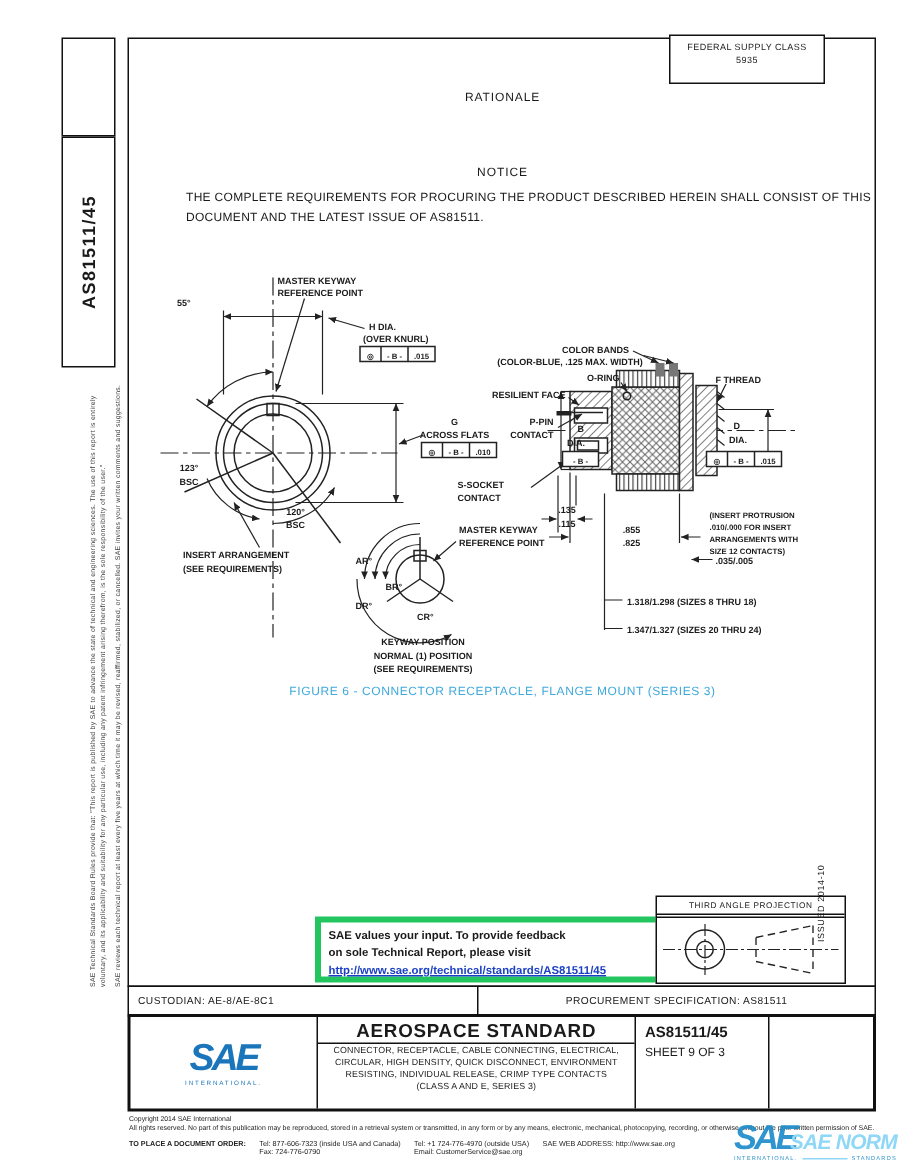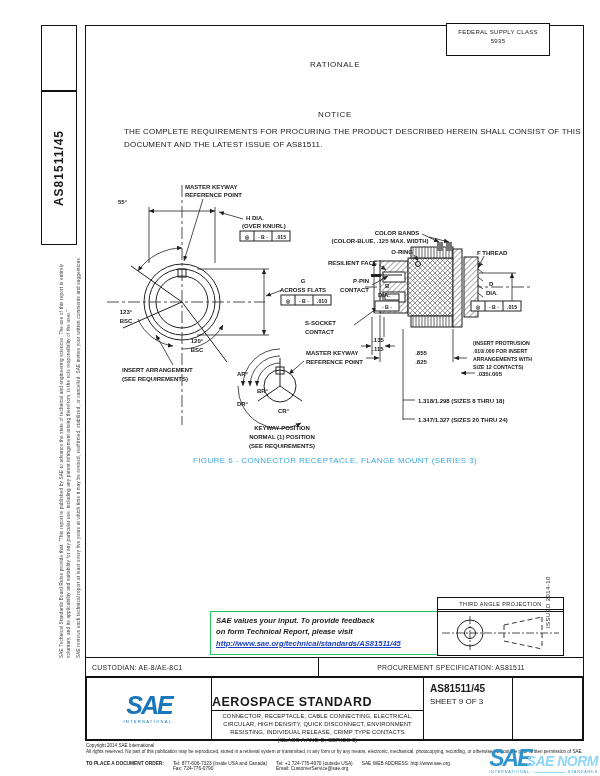--- a/index.html
+++ b/index.html
@@ -10,31 +10,31 @@
   .frame { border:1.5px solid #111; }
   .ctr { text-align:center; }
   .rot { position:absolute; transform:rotate(-90deg); transform-origin:0 0; white-space:nowrap;
          font-size:4.6px; color:#3a3a3a; letter-spacing:.2px; }
   .vert-box { display:flex; align-items:center; justify-content:center; }
   .vert-text { writing-mode:vertical-rl; transform:rotate(180deg); font-weight:bold; font-size:12px; letter-spacing:1px; }
   .h-caps { font-size:8px; letter-spacing:.6px;text-align:center; }
   .para { font-size:8px; line-height:1.6; letter-spacing:.2px; }
   .fsc { font-size:6px; line-height:1.5; padding-top:4px; letter-spacing:.3px; }
   .caption { font-size:8px; letter-spacing:.4px; }
-  .fb-box { border:1px solid #22c55e; padding:3px 5px; font-size:7.6px; font-weight:bold; line-height:1.5;font-style:italic; }
+  .fb-box { border:4px solid #22c55e; padding:3px 5px; font-size:7.6px; font-weight:bold; line-height:1.5; }
   .fb-link { font-weight:bold; text-decoration:underline;text-align:right; }
   .proj-box { border:1px solid #111; }
   .proj-head { height:14px; border-bottom:3px double #111; display:flex; align-items:center; justify-content:center;
                font-size:5.5px; letter-spacing:.4px; }
   .info-row { display:flex; border:1.5px solid #111; }
   .info-cell { font-size:6.8px; display:flex; align-items:center; letter-spacing:.3px; }
   .tb { display:flex; border:2px solid #111; background:#fff; }
   .tb-col { border-right:1.5px solid #111; }
-  .tb-head { font-size:12.5px; font-weight:bold; letter-spacing:.5px;
-             border-bottom:1.5px solid #111; padding:17px 0 1px 0; }
+  .tb-head { font-size:12.5px; font-weight:bold; text-align:center; letter-spacing:.5px;
+             border-bottom:1.5px solid #111; padding:2px 0 1px 0; }
   .tb-desc { font-size:5.9px; text-align:center; line-height:1.35; padding-top:2px; letter-spacing:.1px; }
   .sae-logo-txt { font-size:25px; font-weight:bold; font-style:italic; color:#1B75BB; letter-spacing:-2px; line-height:1; }
   .sae-logo-sub { font-size:4.2px; color:#1B75BB; letter-spacing:1.2px; margin-top:1px; }
   .ft { font-size:4.6px; color:#222; line-height:1.25; }
   .order-row { display:flex; gap:9px; font-size:4.8px; color:#222; }
   .wm { position:absolute; right:2px; bottom:2px; opacity:.92; }
   .wm-row { display:flex; align-items:baseline; }
   .wm-logo { font-size:23px; font-weight:bold; font-style:italic; color:#1F8DCB; letter-spacing:-2px; line-height:.9; }
   .wm-name { font-size:14px; font-weight:bold; font-style:italic; color:#85D4F6; margin-left:-4px; letter-spacing:-.5px; }
   .wm-sub { display:flex; align-items:center; gap:3px; font-size:3.8px; color:#1F8DCB; letter-spacing:.8px; margin-top:1px; }
@@ -243,21 +243,21 @@
     <text class="dn" x="388" y="206">SIZE 12 CONTACTS)</text>
     <text class="dl" x="392" y="213">.035/.005</text>
     <text class="dl" x="333" y="240">1.318/1.298 (SIZES 8 THRU 18)</text>
     <text class="dl" x="333" y="259">1.347/1.327 (SIZES 20 THRU 24)</text>
   </svg>
 
   <div class="abs ctr caption" style="left:85px;top:456px;width:500px;color:#3FA9DC;">FIGURE 6 - CONNECTOR RECEPTACLE, FLANGE MOUNT (SERIES 3)</div>
 
   <div class="abs fb-box" style="left:210px;top:611px;width:237px;height:44px;">
     <div>SAE values your input. To provide feedback</div>
-    <div>on form Technical Report, please visit</div>
+    <div>on sole Technical Report, please visit</div>
     <a href="#" class="fb-link" style="color:#1A3FC4;">http://www.sae.org/technical/standards/AS81511/45</a>
   </div>
 
   <div class="abs proj-box" style="left:437px;top:597px;width:127px;height:59px;background:#fff;">
     <div class="proj-head">THIRD ANGLE PROJECTION</div>
     <svg width="125" height="42" viewBox="0 0 125 42">
       <g stroke="#222" fill="none" stroke-width="1">
         <line x1="4" y1="21" x2="121" y2="21" stroke-dasharray="8 2 2 2" stroke-width="0.8"></line>
         <circle cx="32" cy="21" r="13"></circle>
         <circle cx="32" cy="21" r="5.5"></circle>

